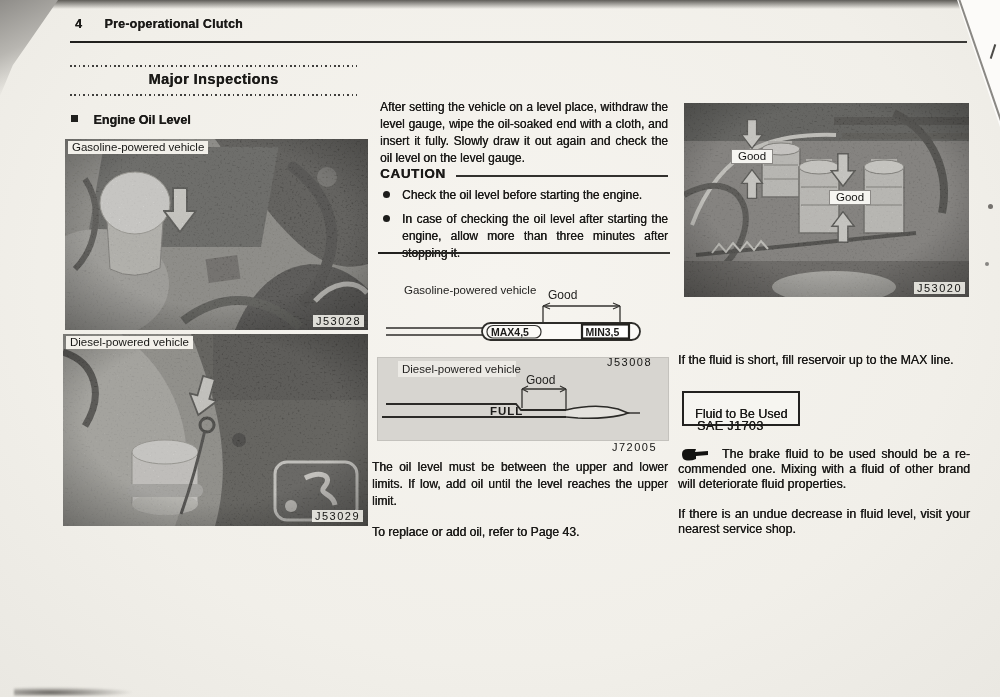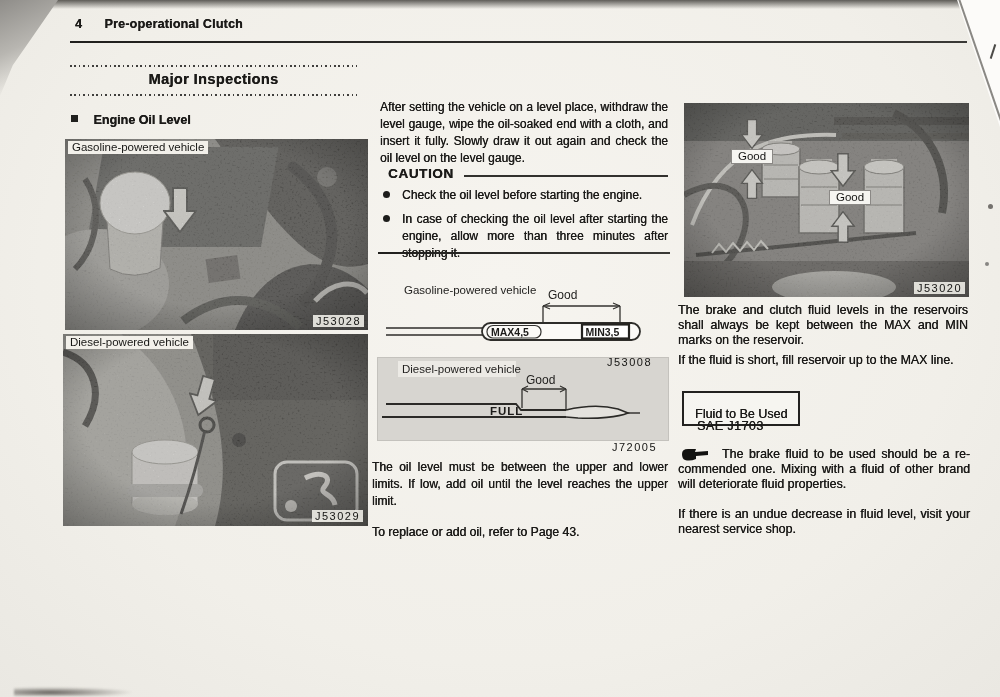--- a/index.html
+++ b/index.html
@@ -9,21 +9,21 @@
   .abs{position:absolute;}
   .thick{text-shadow:0.3px 0 0 currentColor;}
   .para{font-size:12px;line-height:17px;text-align:justify;}
   .rpara{font-size:12.4px;line-height:15px;text-align:justify;}
   .dotrule{height:2px;background-image:repeating-linear-gradient(90deg,#3f3e3c 0 1.6px,transparent 1.6px 4.4px);}
   .hrule{height:2px;background:linear-gradient(90deg,#201f1d,#3a3936);}
   .sqbullet{width:7px;height:7px;background:#20201e;display:inline-block;}
   .photo{background:#7c7a77;box-shadow:0 0 0 1px #55534f inset;}
   .chip{position:absolute;background:#f2f0ea;color:#171715;font-size:11.5px;padding:0 4px 1px;white-space:nowrap;}
   .code{position:absolute;font-size:11px;letter-spacing:1.5px;color:#141412;background:rgba(243,241,235,0.88);padding:0 3px;white-space:nowrap;}
-  .caution-head{display:flex;align-items:center;gap:10px;margin-left:8px;}
+  .caution-head{display:flex;align-items:center;gap:10px;}
   .caution-title{font-size:13.5px;font-weight:700;letter-spacing:.6px;}
   .caution-rule{flex:1;height:2px;background:#32312e;margin-top:5px;}
   .blist{list-style:none;margin:0;padding:0;}
   .blist li{position:relative;padding-left:22px;margin-bottom:6.5px;}
   .blist li::before{content:"";position:absolute;left:3px;top:4px;width:7px;height:7px;border-radius:50%;background:#1d1d1b;}
   .goodchip{position:absolute;background:#f6f5f1;color:#151513;font-size:11.5px;padding:0 6px 1px;box-shadow:0 0 0 1px #8a8885;}
   svg text{font-family:"Liberation Sans",sans-serif;}
   .fluidbox{display:inline-block;border:2px solid #232220;padding:14px 11px 3px;font-size:12.5px;background:rgba(250,249,245,.5);}
 </style>
 </head>
@@ -220,21 +220,20 @@
       </g>
       <rect width="285" height="194" filter="url(#grain)" opacity="0.34"></rect>
       <rect width="285" height="194" filter="url(#grainW)" opacity="0.2"></rect>
       <rect width="285" height="194" fill="url(#vig)"></rect>
     </svg>
     <div class="goodchip" style="left:48px;top:47px;">Good</div>
     <div class="goodchip" style="left:146px;top:88px;">Good</div>
     <div class="code" style="right:4px;bottom:3px;">J53020</div>
   </div>
 
-  <div class="abs rpara thick" style="left:678px;top:303px;width:290px;">The brake and clutch fluid levels in the reservoirs shall always be kept between the MAX and MIN marks on the reservoir.</div>
   <div class="abs rpara thick" style="left:678px;top:353px;width:290px;">If the fluid is short, fill reservoir up to the MAX line.</div>
 
   <div class="abs" style="left:682px;top:391px;">
     <span class="fluidbox thick">Fluid to Be Used</span>
   </div>
   <div class="abs thick" style="left:697px;top:419px;font-size:12.6px;letter-spacing:.4px;">SAE J1703</div>
 
   <div class="abs rpara thick" style="left:678px;top:507px;width:292px;">If there is an undue decrease in fluid level, visit your nearest service shop.</div>
 
   <div class="abs rpara thick" style="left:678px;top:447px;width:292px;">

